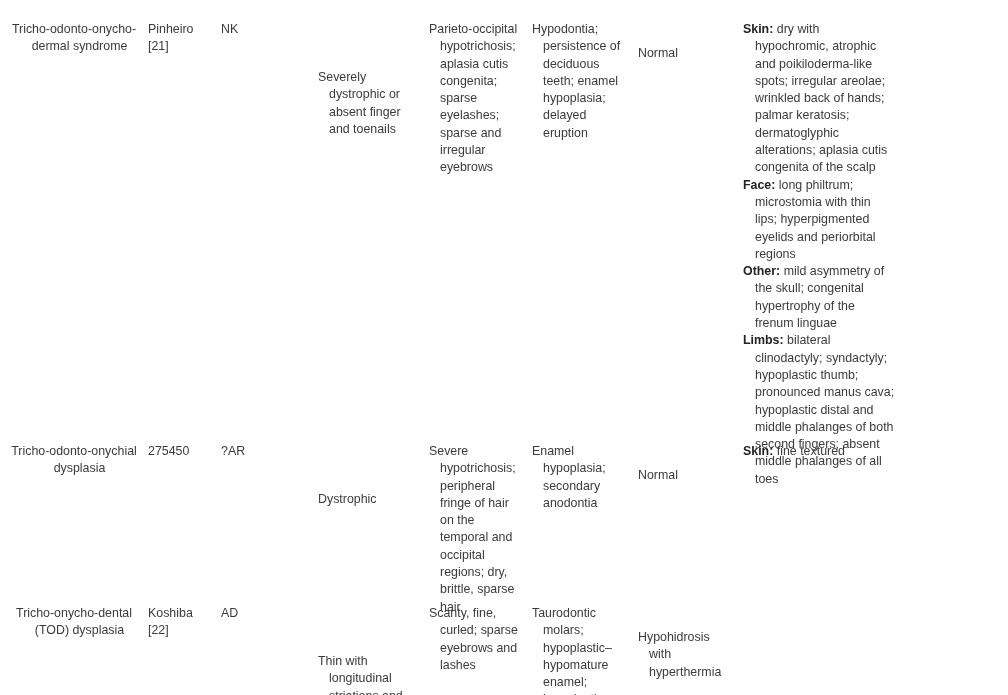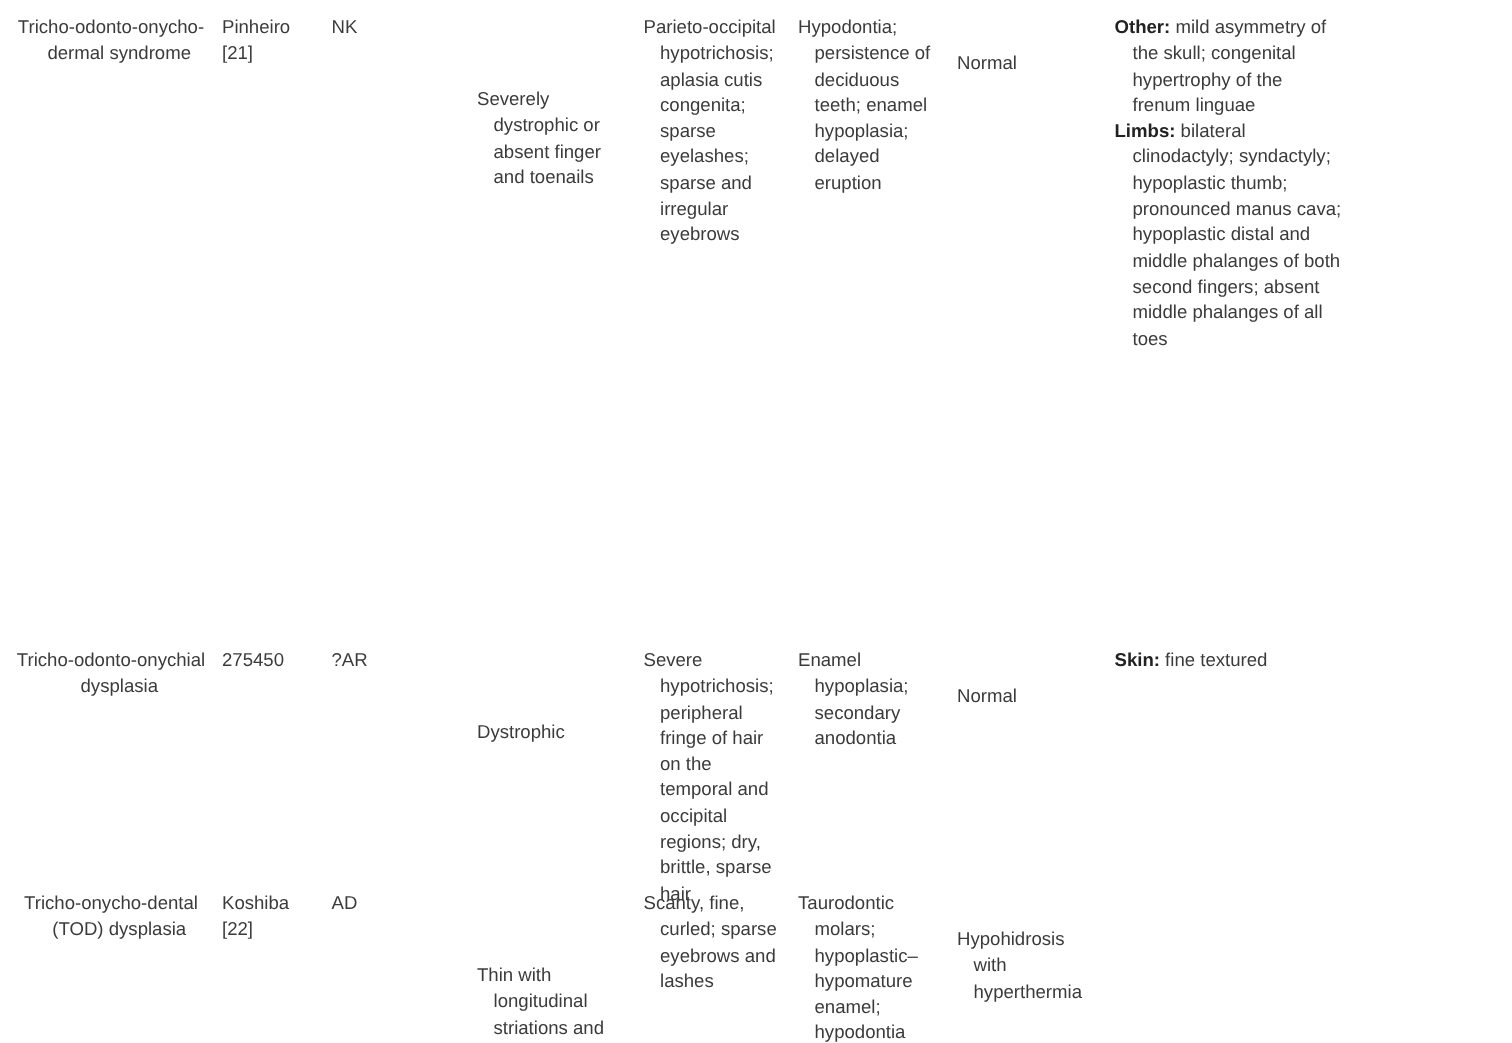--- a/index.html
+++ b/index.html
@@ -26,21 +26,21 @@
 
   .row {
     position: absolute;
     left: 0;
     width: 1008px;
     display: block;
   }
 
   .cell {
     position: absolute;
-    top: 0;
+    top: 11px;
     font-size: 12.4px;
     line-height: 17.3px;
     color: #3b3b3b;
     text-indent: -11px;
     padding-left: 11px;
     box-sizing: border-box;
     word-wrap: break-word;
     overflow-wrap: break-word;
     white-space: normal;
   }
@@ -73,20 +73,22 @@
     <div class="cell c1">
         <span class="hang">Tricho-odonto-onycho-dermal syndrome</span>
       </div>
     <div class="cell c2"><span class="hang">Pinheiro [21]</span></div>
     <div class="cell c3"><span>NK</span></div>
     <div class="cell c4">Severely dystrophic or absent finger and toenails</div>
     <div class="cell c5">Parieto-occipital hypotrichosis; aplasia cutis congenita; sparse eyelashes; sparse and irregular eyebrows</div>
     <div class="cell c6">Hypodontia; persistence of deciduous teeth; enamel hypoplasia; delayed eruption</div>
     <div class="cell c7">Normal</div>
     <div class="cell c8">
+        <span class="feat"><b>Skin:</b><span> dry with hypochromic, atrophic and poikiloderma-like spots; irregular areolae; wrinkled back of hands; palmar keratosis; dermatoglyphic alterations; aplasia cutis congenita of the scalp</span></span>
+        <span class="feat"><b>Face:</b><span> long philtrum; microstomia with thin lips; hyperpigmented eyelids and periorbital regions</span></span>
         <span class="feat"><b>Other:</b><span> mild asymmetry of the skull; congenital hypertrophy of the frenum linguae</span></span>
         <span class="feat"><b>Limbs:</b><span> bilateral clinodactyly; syndactyly; hypoplastic thumb; pronounced manus cava; hypoplastic distal and middle phalanges of both second fingers; absent middle phalanges of all toes</span></span>
       </div>
   </div>
 
   <div class="row row-2">
     <div class="cell c1">
         <span class="hang">Tricho-odonto-onychial dysplasia</span>
       </div>
     <div class="cell c2"><span class="hang">275450</span></div>

